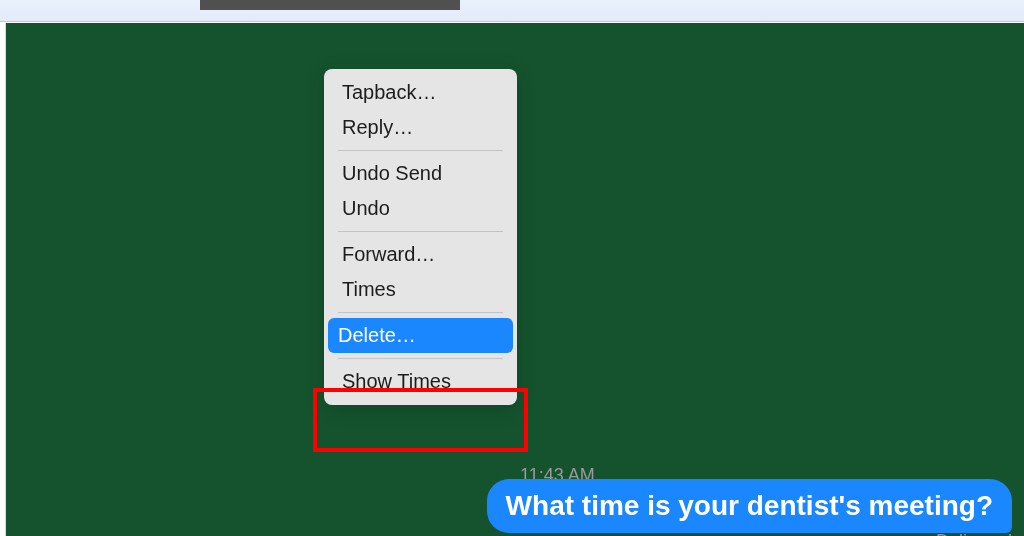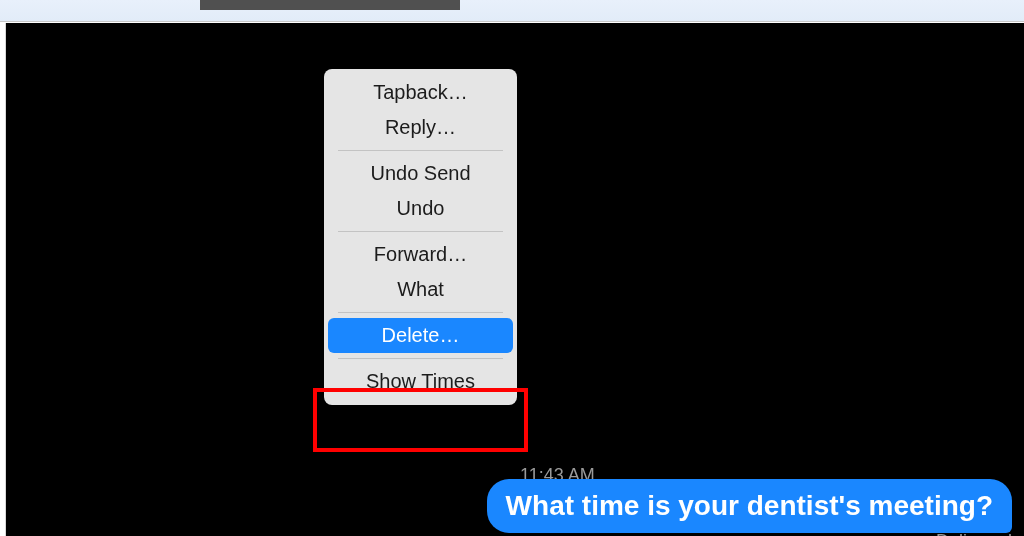--- a/index.html
+++ b/index.html
@@ -31,23 +31,22 @@
       width: 260px;
       height: 10px;
       background: #505050;
     }
     .chat-area {
       position: absolute;
       top: 23px;
       left: 5px;
       right: 0;
       bottom: 0;
-      background: #000000;
+      background: #14532d;
       border-left: 1px solid #d8d8d8;
-      text-align: center;
     }
     .context-menu {
       position: absolute;
       top: 46px;
       left: 318px;
       width: 193px;
       background: #e5e5e5;
       border-radius: 8px;
       box-shadow: 0 4px 20px rgba(0,0,0,0.15);
       padding: 6px 0;
@@ -110,21 +109,21 @@
 <div class="chat-area">
 
   <div class="context-menu">
     <div class="menu-item">Tapback…</div>
     <div class="menu-item">Reply…</div>
     <div class="menu-divider"></div>
     <div class="menu-item">Undo Send</div>
     <div class="menu-item">Undo</div>
     <div class="menu-divider"></div>
     <div class="menu-item">Forward…</div>
-    <div class="menu-item">What</div>
+    <div class="menu-item">Times</div>
     <div class="menu-divider"></div>
     <div class="menu-item selected">Delete…</div>
     <div class="menu-divider"></div>
     <div class="menu-item">Show Times</div>
   </div>
 
   <div class="highlight-box" style="top:365px; left:307px; width:215px; height:64px;"></div>
 
   <div class="timestamp" style="top:442px; left:514px;">11:43 AM</div>
 

